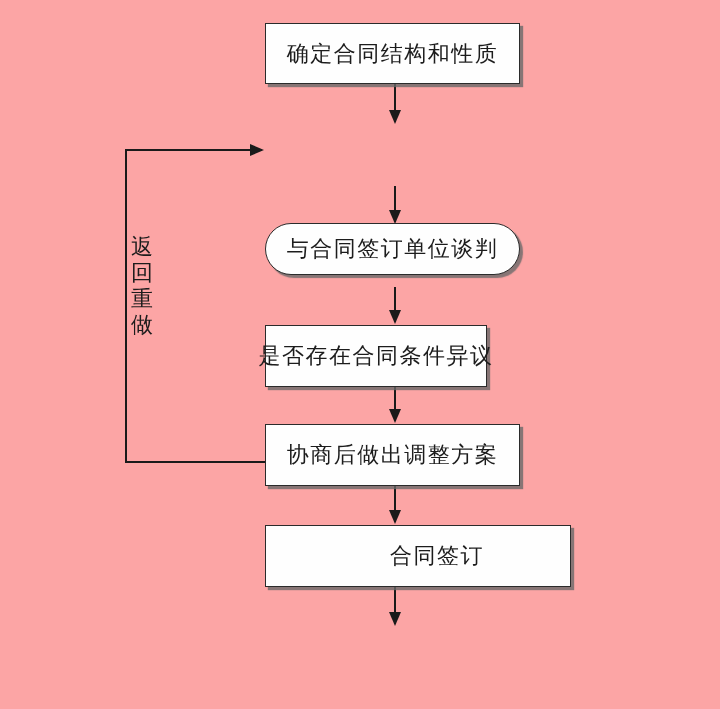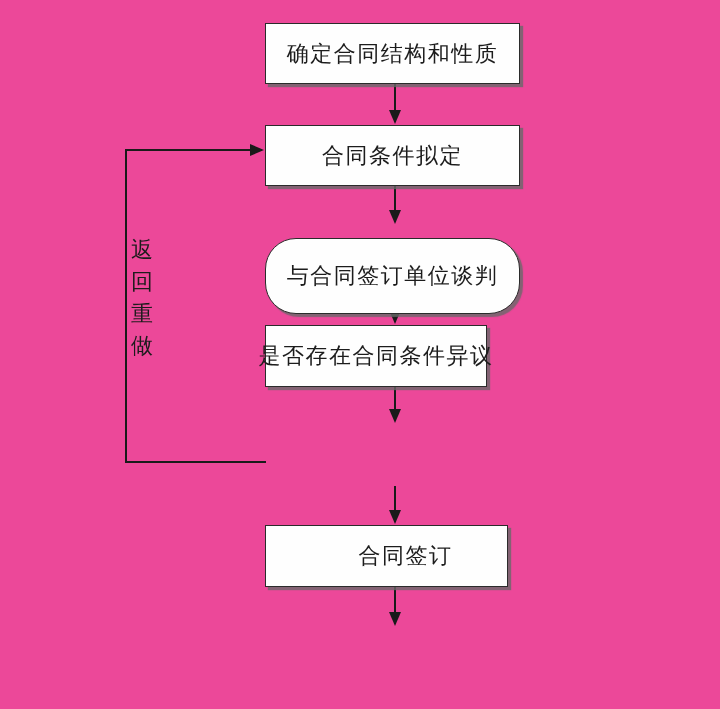--- a/index.html
+++ b/index.html
@@ -4,59 +4,59 @@
 <style>
   html, body {
     margin: 0;
     padding: 0;
     background: #ffffff;
   }
   .canvas {
     position: relative;
     width: 720px;
     height: 709px;
-    background: #ec4899;
+    background: #fca5a5;
     font-family: "Liberation Serif", "DejaVu Serif", serif;
     overflow: hidden;
   }
   .node {
     position: absolute;
     box-sizing: border-box;
     display: flex;
     align-items: center;
     justify-content: center;
     background: #fefefe;
     border: 1.5px solid #2b2b2b;
     box-shadow: 3px 3px 1px rgba(105,105,105,0.8);
     font-size: 22px;
     letter-spacing: 1.5px;
     color: #1c1c1c;
     white-space: nowrap;
     z-index: 2;
   }
   .n1 { left: 265px; top: 23px;  width: 255px; height: 61px; }
   .n2 { left: 265px; top: 125px; width: 255px; height: 61px; }
-  .n3 { left: 265px; top: 238px; width: 255px; height: 76px; border-radius: 31px; }
+  .n3 { left: 265px; top: 223px; width: 255px; height: 52px; border-radius: 31px; }
   .n4 { left: 265px; top: 325px; width: 222px; height: 62px; }
   .n5 { left: 265px; top: 424px; width: 255px; height: 62px; }
-  .n6 { left: 265px; top: 525px; width: 243px; height: 62px; padding-left: 38px; }
+  .n6 { left: 265px; top: 525px; width: 306px; height: 62px; padding-left: 38px; }
   .n7 { left: 219px; top: 627px; width: 361px; height: 58px; }
   .connector-layer {
     position: absolute;
     left: 0;
     top: 0;
     z-index: 1;
   }
   .feedback-label {
     position: absolute;
     left: 129px;
     top: 234px;
     width: 26px;
     font-size: 22px;
-    line-height: 32px;
+    line-height: 26px;
     color: #1c1c1c;
     text-align: center;
     word-break: break-all;
     z-index: 2;
   }
 </style>
 </head>
 <body>
 
 <div class="canvas">
@@ -72,20 +72,20 @@
     <line x1="395" y1="186" x2="395" y2="222" stroke="#1a1a1a" stroke-width="2" marker-end="url(#ah)"></line>
     <line x1="395" y1="287" x2="395" y2="322" stroke="#1a1a1a" stroke-width="2" marker-end="url(#ah)"></line>
     <line x1="395" y1="387" x2="395" y2="421" stroke="#1a1a1a" stroke-width="2" marker-end="url(#ah)"></line>
     <line x1="395" y1="486" x2="395" y2="522" stroke="#1a1a1a" stroke-width="2" marker-end="url(#ah)"></line>
     <line x1="395" y1="587" x2="395" y2="624" stroke="#1a1a1a" stroke-width="2" marker-end="url(#ah)"></line>
 
     <polyline points="266,462 126,462 126,150 262,150" fill="none" stroke="#1a1a1a" stroke-width="2" marker-end="url(#ah)"></polyline>
   </svg>
 
   <div class="node n1">确定合同结构和性质</div>
-  <div class="node n2">合同条件拟定</div>
   <div class="node n3">与合同签订单位谈判</div>
   <div class="node n4">是否存在合同条件异议</div>
+  <div class="node n5">协商后做出调整方案</div>
   <div class="node n6">合同签订</div>
 
   <div class="feedback-label">返回重做</div>
 
 </div>
 
 </body></html>

